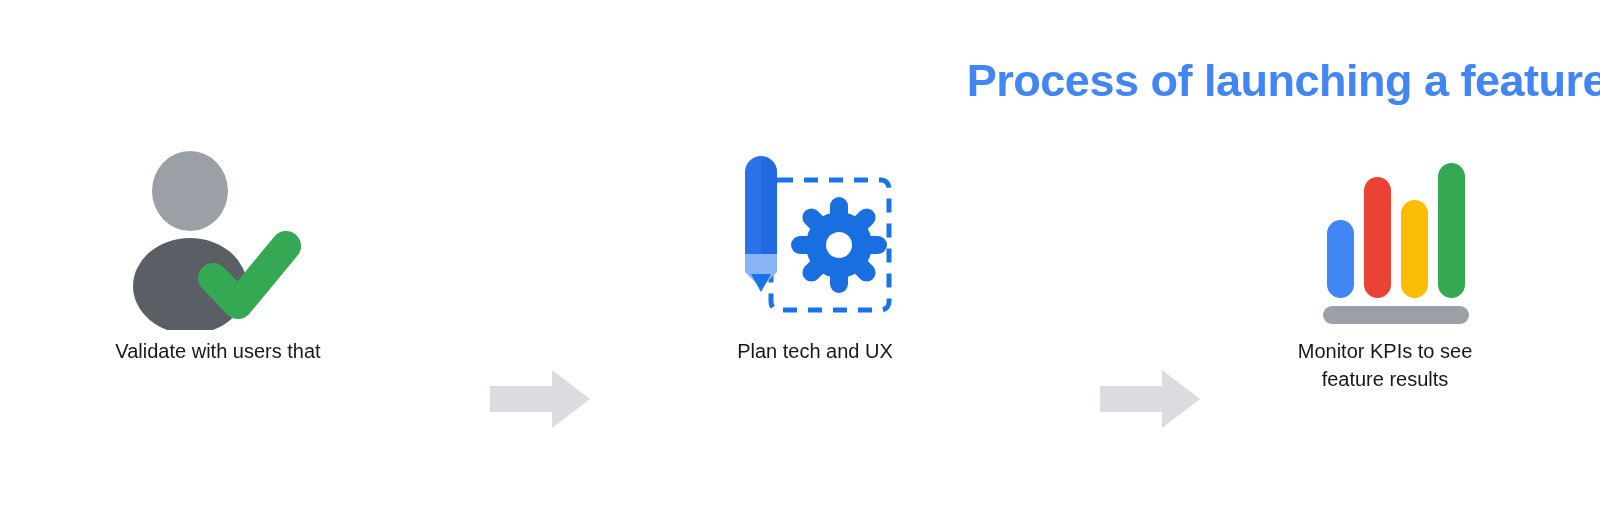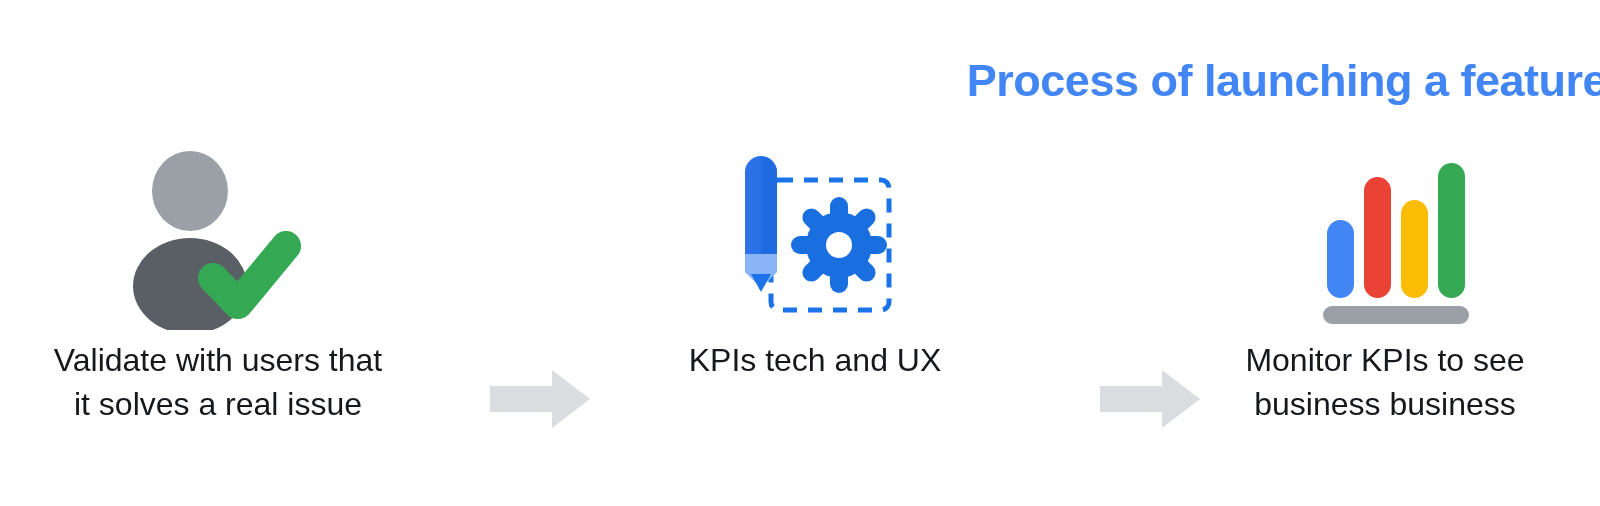--- a/index.html
+++ b/index.html
@@ -62,21 +62,21 @@
     width: 420px;
     height: 182px;
   }
 
   .caption {
     position: absolute;
     top: 190px;
     left: 0;
     width: 420px;
     text-align: center;
-    font-size: 32px;
+    font-size: 20px;
     line-height: 1.38;
     color: #16181c;
     font-weight: 400;
   }
 
   
   .arrow {
     position: absolute;
     top: 222px;
     width: 100px;
@@ -109,21 +109,20 @@
 
           <ellipse cx="72" cy="43" rx="38" ry="40" fill="#9AA0A6"></ellipse>
 
           <ellipse cx="72" cy="138" rx="57" ry="48" fill="#5A5F66"></ellipse>
 
           <path d="M95 130 L120 156 L168 98" stroke="#34A853" stroke-width="30" fill="none" stroke-linecap="round" stroke-linejoin="round"></path>
         </svg>
       </div>
       <div class="caption">
         <div>Validate with users that</div>
-        <div>it solves a real issue</div>
       </div>
     </div>
 
     <div class="arrow arrow-1">
       <svg class="icon-svg" width="100" height="58" viewBox="0 0 100 58">
         <path d="M0 16 H62 V0 L100 29 L62 58 V42 H0 Z" fill="#DADCE0"></path>
       </svg>
     </div>
 
     <div class="step step-2">
@@ -145,21 +144,21 @@
               <rect x="-9" y="-48" width="18" height="96" rx="9" transform="rotate(45)"></rect>
               <rect x="-9" y="-48" width="18" height="96" rx="9" transform="rotate(90)"></rect>
               <rect x="-9" y="-48" width="18" height="96" rx="9" transform="rotate(135)"></rect>
               <circle cx="0" cy="0" r="33"></circle>
             </g>
             <circle cx="0" cy="0" r="13" fill="#ffffff"></circle>
           </g>
         </svg>
       </div>
       <div class="caption">
-        <div>KPIs tech and UX</div>
+        <div>Plan tech and UX</div>
       </div>
     </div>
 
     <div class="arrow arrow-2">
       <svg class="icon-svg" width="100" height="58" viewBox="0 0 100 58">
         <path d="M0 16 H62 V0 L100 29 L62 58 V42 H0 Z" fill="#DADCE0"></path>
       </svg>
     </div>
 
     <div class="step step-3">
@@ -169,18 +168,18 @@
             <rect x="42" y="72" width="27" height="78" rx="13.5" fill="#4285F4"></rect>
             <rect x="79" y="29" width="27" height="121" rx="13.5" fill="#EA4335"></rect>
             <rect x="116" y="52" width="27" height="98" rx="13.5" fill="#FBBC04"></rect>
             <rect x="153" y="15" width="27" height="135" rx="13.5" fill="#34A853"></rect>
           </g>
           <rect x="38" y="158" width="146" height="18" rx="9" fill="#9AA0A6"></rect>
         </svg>
       </div>
       <div class="caption">
         <div>Monitor KPIs to see</div>
-        <div>business business</div>
+        <div>feature results</div>
       </div>
     </div>
 
   </div>
 </div>
 
 </body></html>

